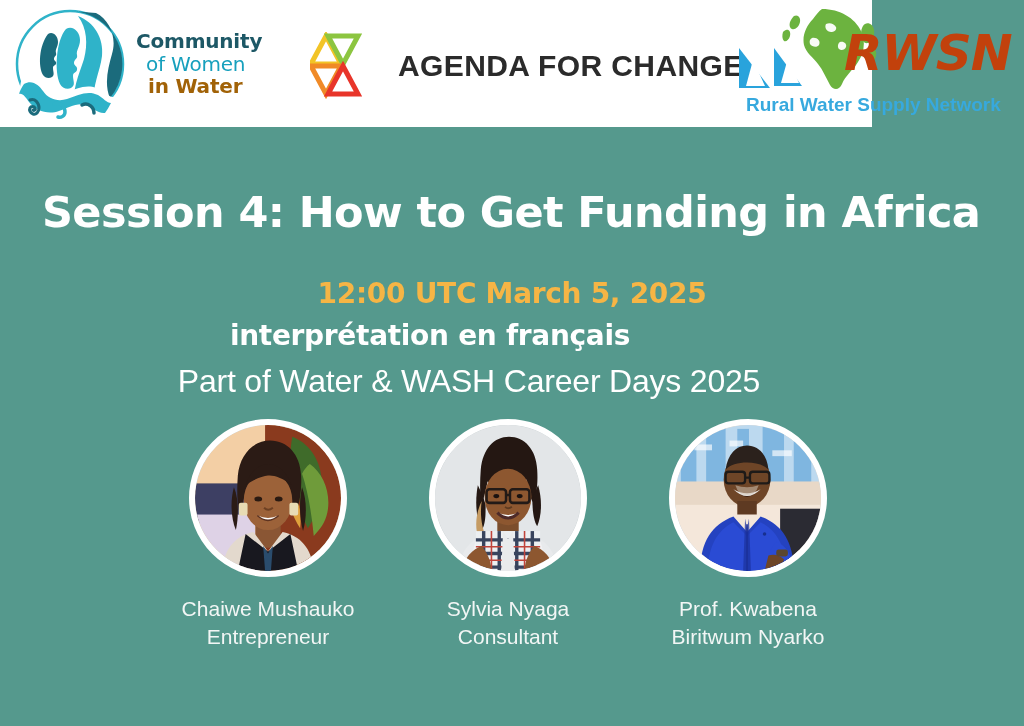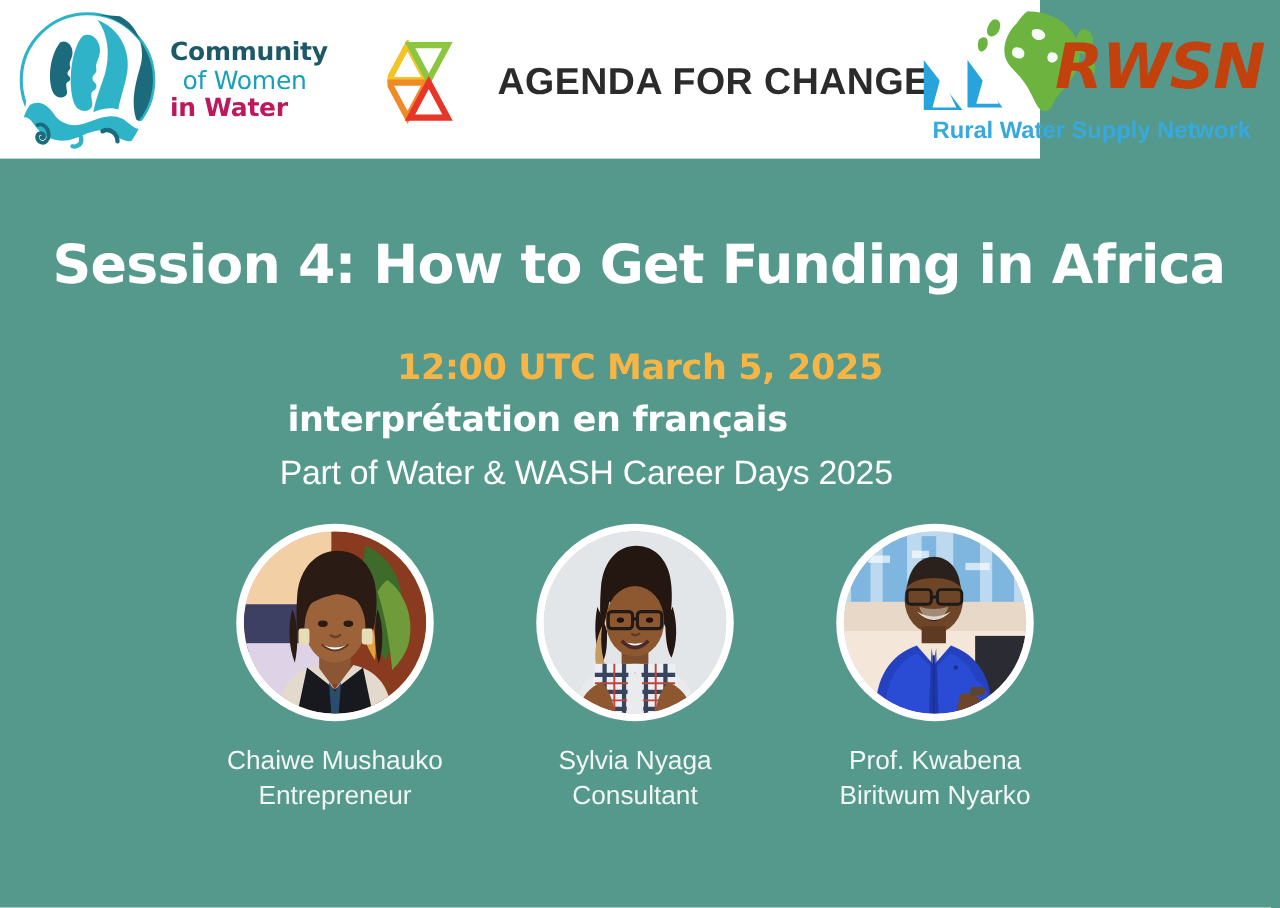--- a/index.html
+++ b/index.html
@@ -21,20 +21,21 @@
   
   .header-band {
     position: absolute;
     left: 0;
     top: 0;
     width: 832px;
     height: 127px;
     background: #ffffff;
     display: flex;
     align-items: center;
+    padding-left: 40px;
   }
 
   
   .logo-cow {
     position: absolute;
     left: 14px;
     top: 8px;
     width: 270px;
     height: 112px;
     display: flex;
@@ -47,21 +48,21 @@
   }
   .cow-words {
     margin-left: 10px;
     line-height: 1.14;
     font-family: "DejaVu Sans", sans-serif;
     font-size: 20px;
     letter-spacing: -0.2px;
   }
   .cow-l1 { color: #1d5866; font-weight: 600; }
   .cow-l2 { color: #17a0bd; font-weight: 400; padding-left: 10px; }
-  .cow-l3 { color: #be185d; font-weight: 600; }
+  .cow-l3 { color: #a16207; font-weight: 600; margin-left: 12px; }
 
   
   .logo-afc {
     position: absolute;
     left: 310px;
     top: 28px;
     width: 400px;
     height: 76px;
     display: flex;
     align-items: center;
@@ -176,21 +177,21 @@
   }
   .partof-line {
     position: absolute;
     left: 0;
     top: 236px;
     width: 938px;
     text-align: center;
     color: #ffffff;
     font-family: "Liberation Sans", sans-serif;
     font-weight: 400;
-    font-size: 27px;
+    font-size: 32px;
     letter-spacing: -0.2px;
   }
 
   
   .speakers {
     position: absolute;
     left: 0;
     top: 292px;
     width: 1024px;
     height: 300px;

